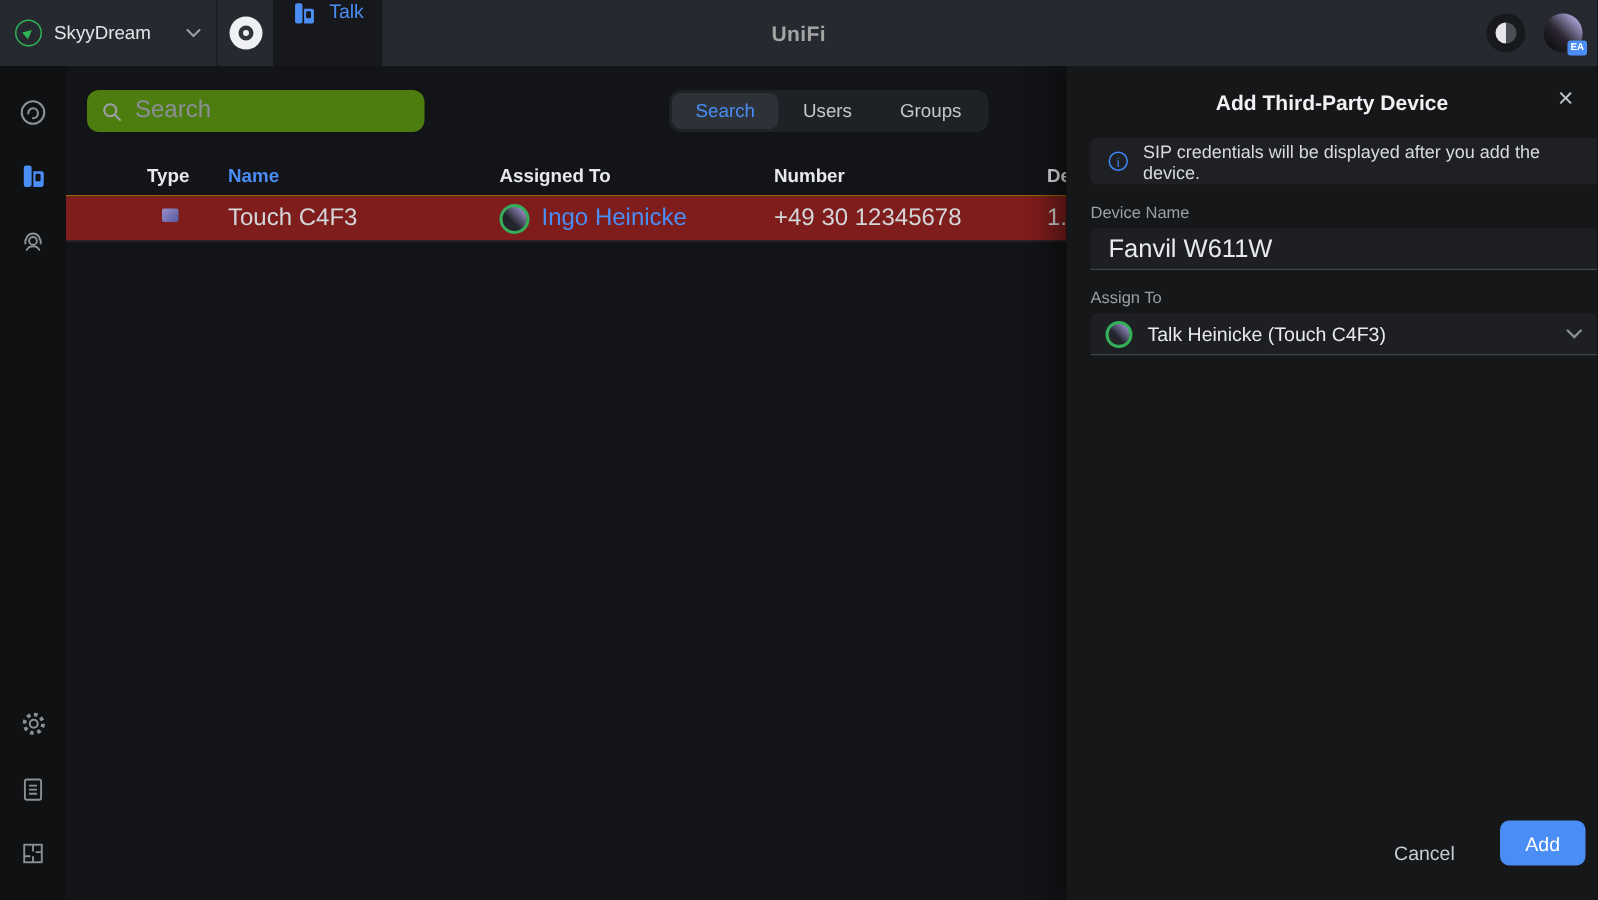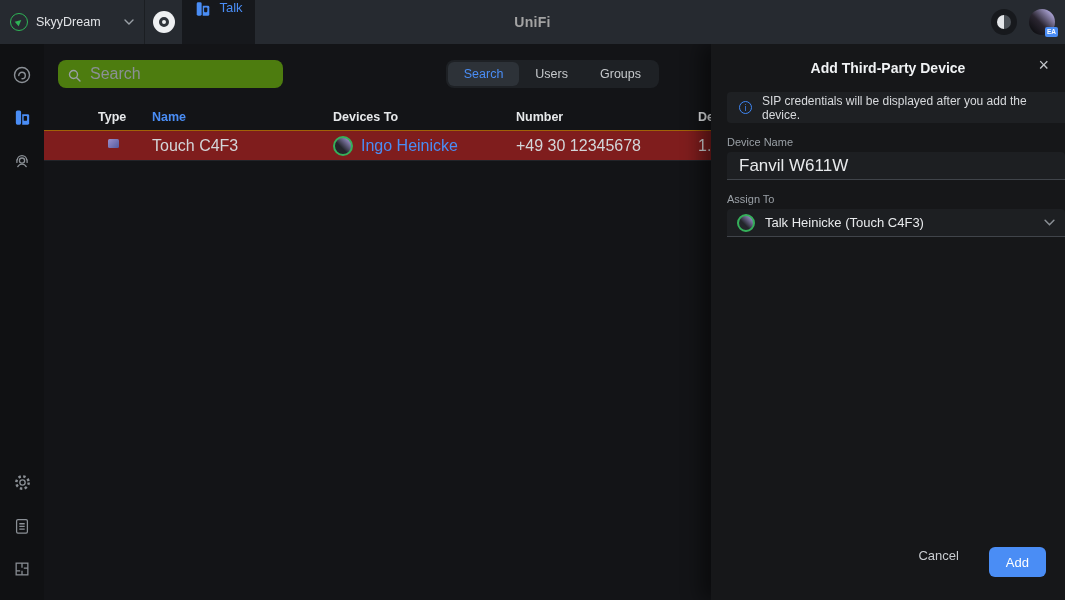--- a/index.html
+++ b/index.html
@@ -62,21 +62,21 @@
   .panel-title { font-size:14px; font-weight:bold; color:#f0f2f4; }
   .panel-close { position:absolute; right:16px; top:12px; color:#c2c5c9; font-size:18px; line-height:1; cursor:pointer; }
   .info-banner { margin-left:16px; height:31px; background:#1e2023; border-radius:4px 0 0 4px; display:flex; align-items:center; gap:10px; padding:0 12px; font-size:12px; color:#d8dadd; }
   .info-icon { width:13px; height:13px; border-radius:50%; border:1px solid #3f87f5; color:#3f87f5; font-size:8.5px; display:flex; align-items:center; justify-content:center; flex:none; font-style:normal; }
   .field-label { margin:13px 0 4px 16px; font-size:11px; color:#9aa0a6; }
   .text-input { display:block; margin-left:16px; width:calc(100% - 16px); height:28px; background:#1d1f22; border:none; border-bottom:1px solid #40444a; color:#e8eaec; font-size:17px; padding:0 12px; border-radius:4px 4px 0 0; outline:none; font-family:inherit; }
   .select { margin-left:16px; height:28px; background:#1d1f22; border-bottom:1px solid #40444a; border-radius:4px 4px 0 0; display:flex; align-items:center; padding:0 10px; gap:10px; cursor:pointer; }
   .select-avatar { width:18px; height:18px; border-radius:50%; border:2px solid #35b05a; background:linear-gradient(225deg,#8f86bb 15%,#23252b 60%); flex:none; }
   .select-text { font-size:13px; color:#e8eaec; flex:1; white-space:nowrap; overflow:hidden; }
   .select-chev { color:#8b9096; display:flex; align-items:center; }
-  .panel-footer { position:absolute; right:0; bottom:23px; display:flex; align-items:flex-start; gap:24px; padding-right:19px; }
+  .panel-footer { position:absolute; right:0; bottom:23px; display:flex; align-items:flex-end; gap:24px; padding-right:8px; }
   .cancel-btn { font-size:13px; color:#c9ccd0; cursor:pointer; background:none; border:none; font-family:inherit; }
   .add-btn { height:30px; padding:0 17px; background:#4a8df5; border:none; border-radius:6px; color:#fff; font-size:13px; cursor:pointer; font-family:inherit; }
 </style>
 </head>
 <body>
 
 <div class="topbar">
   <div class="console-selector">
     <span class="console-logo">
       <svg width="10" height="10" viewBox="0 0 10 10">
@@ -175,21 +175,21 @@
       <div class="tab">Users</div>
       <div class="tab">Groups</div>
     </div>
   </div>
 
   <div class="table">
     <div class="thead">
       <span class="c-status"></span>
       <span class="c-type">Type</span>
       <span class="c-name th-name">Name</span>
-      <span class="c-assigned">Devices To</span>
+      <span class="c-assigned">Assigned To</span>
       <span class="c-number">Number</span>
       <span class="c-device">De</span>
     </div>
     <div class="trow">
       <span class="c-status"><span class="status-dot"></span></span>
       <span class="c-type">
         <span class="phone-thumb"><span class="phone-screen"></span></span>
       </span>
       <span class="c-name">Touch C4F3</span>
       <span class="c-assigned">

